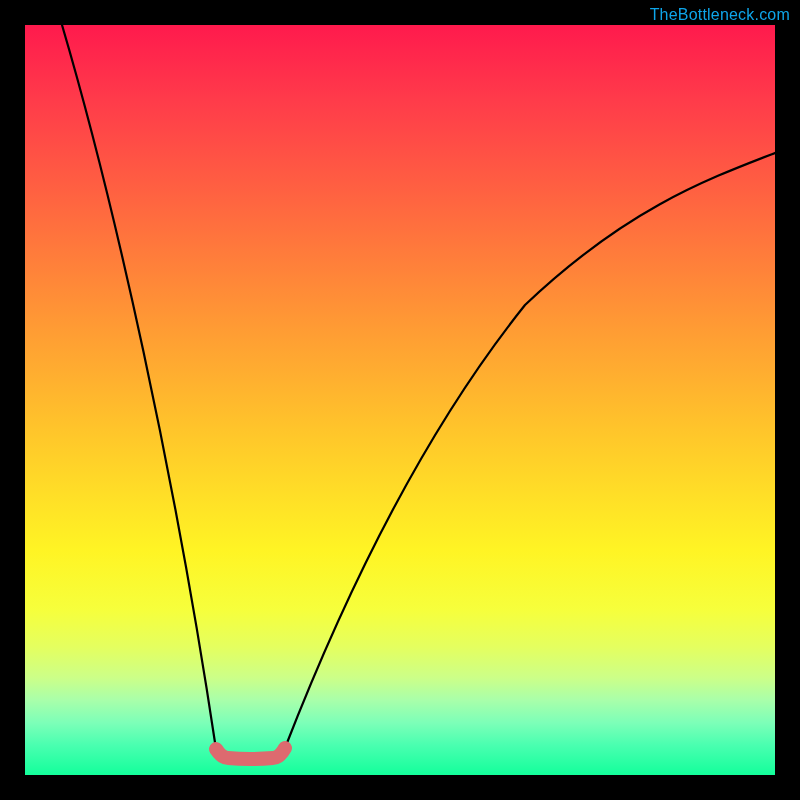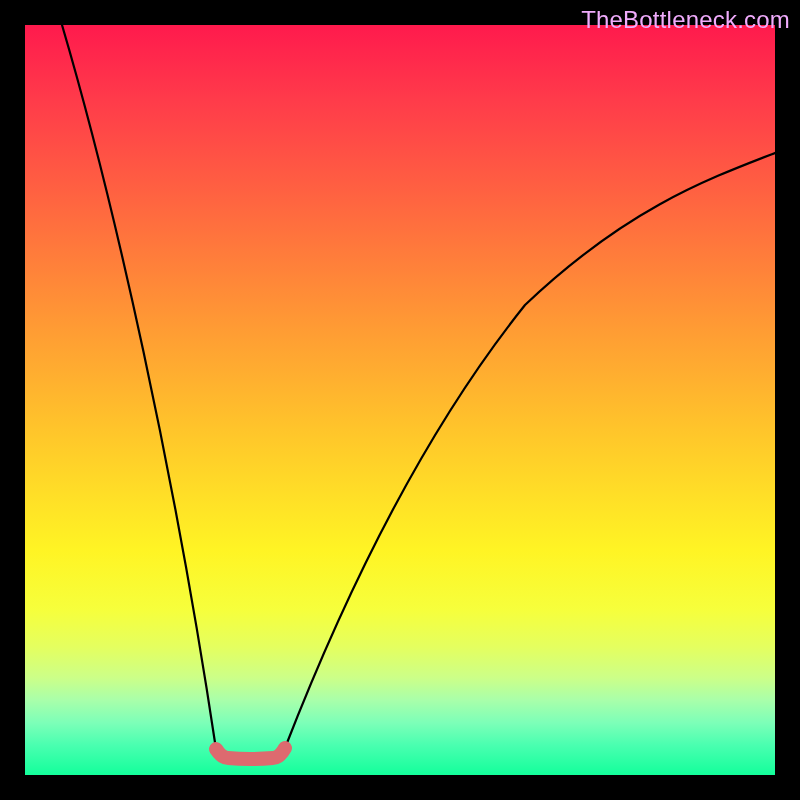--- a/index.html
+++ b/index.html
@@ -29,22 +29,22 @@
       #ccff88 87%,
       #a9ffaa 90%,
       #7dffb8 93%,
       #4affb0 96%,
       #13ff9b 100%);
   }
   .watermark {
     position: absolute;
     top: 6px;
     right: 10px;
-    color: #f0abfc;
-    font-size: 24px;
+    color: #0ea5e9;
+    font-size: 16px;
     letter-spacing: 0.2px;
     font-weight: 500;
     user-select: none;
   }
   svg {
     position: absolute;
     left: 0;
     top: 0;
   }
 </style>

